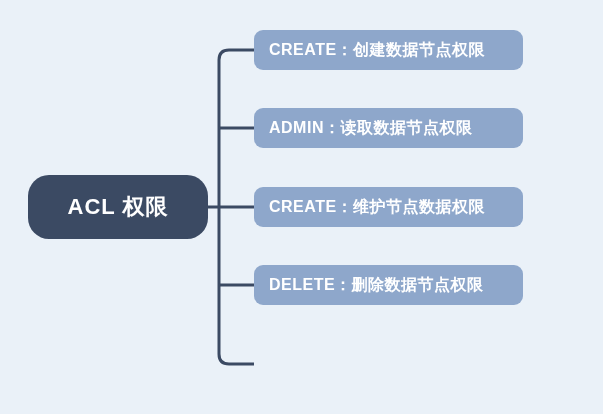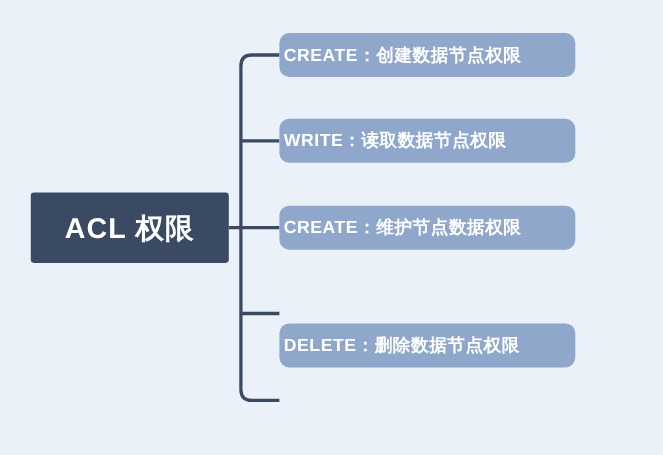--- a/index.html
+++ b/index.html
@@ -28,40 +28,40 @@
     font-weight: bold;
     display: flex;
     align-items: center;
   }
   .root-node {
     left: 28px;
     top: 175px;
     width: 180px;
     height: 64px;
     background: #3B4A63;
-    border-radius: 3px;
+    border-radius: 21px;
     justify-content: center;
-    font-size: 26px;
+    font-size: 22px;
     letter-spacing: 1px;
   }
   .branch-node {
     left: 254px;
     width: 269px;
     height: 40px;
     background: #8EA7CB;
     border-radius: 9px;
-    padding-left: 4px;
+    padding-left: 15px;
     font-size: 16px;
     letter-spacing: 0.5px;
     justify-content: flex-start;
   }
   .branch-node.pos-0 { top: 30px; }
   .branch-node.pos-1 { top: 108px; }
   .branch-node.pos-2 { top: 187px; }
-  .branch-node.pos-3 { top: 265px; margin-top: 29px; }
+  .branch-node.pos-3 { top: 265px; }
   .branch-node.pos-4 { top: 344px; }
 </style>
 </head>
 <body>
 
 <div class="canvas">
 
   <svg class="connectors" viewBox="0 0 603 414" xmlns="http://www.w3.org/2000/svg" aria-hidden="true">
 
     <path d="M208 207 H254" fill="none" stroke="#3B4A63" stroke-width="3"></path>
@@ -75,21 +75,21 @@
 
   <div class="node root-node">
     <span>ACL 权限</span>
   </div>
 
   <div class="node branch-node pos-0">
     <span>CREATE：创建数据节点权限</span>
   </div>
 
   <div class="node branch-node pos-1">
-    <span>WRITE：读取数据节点权限</span>
+    <span>ADMIN：读取数据节点权限</span>
   </div>
 
   <div class="node branch-node pos-2">
     <span>CREATE：维护节点数据权限</span>
   </div>
 
   <div class="node branch-node pos-3">
     <span>DELETE：删除数据节点权限</span>
   </div>
 

